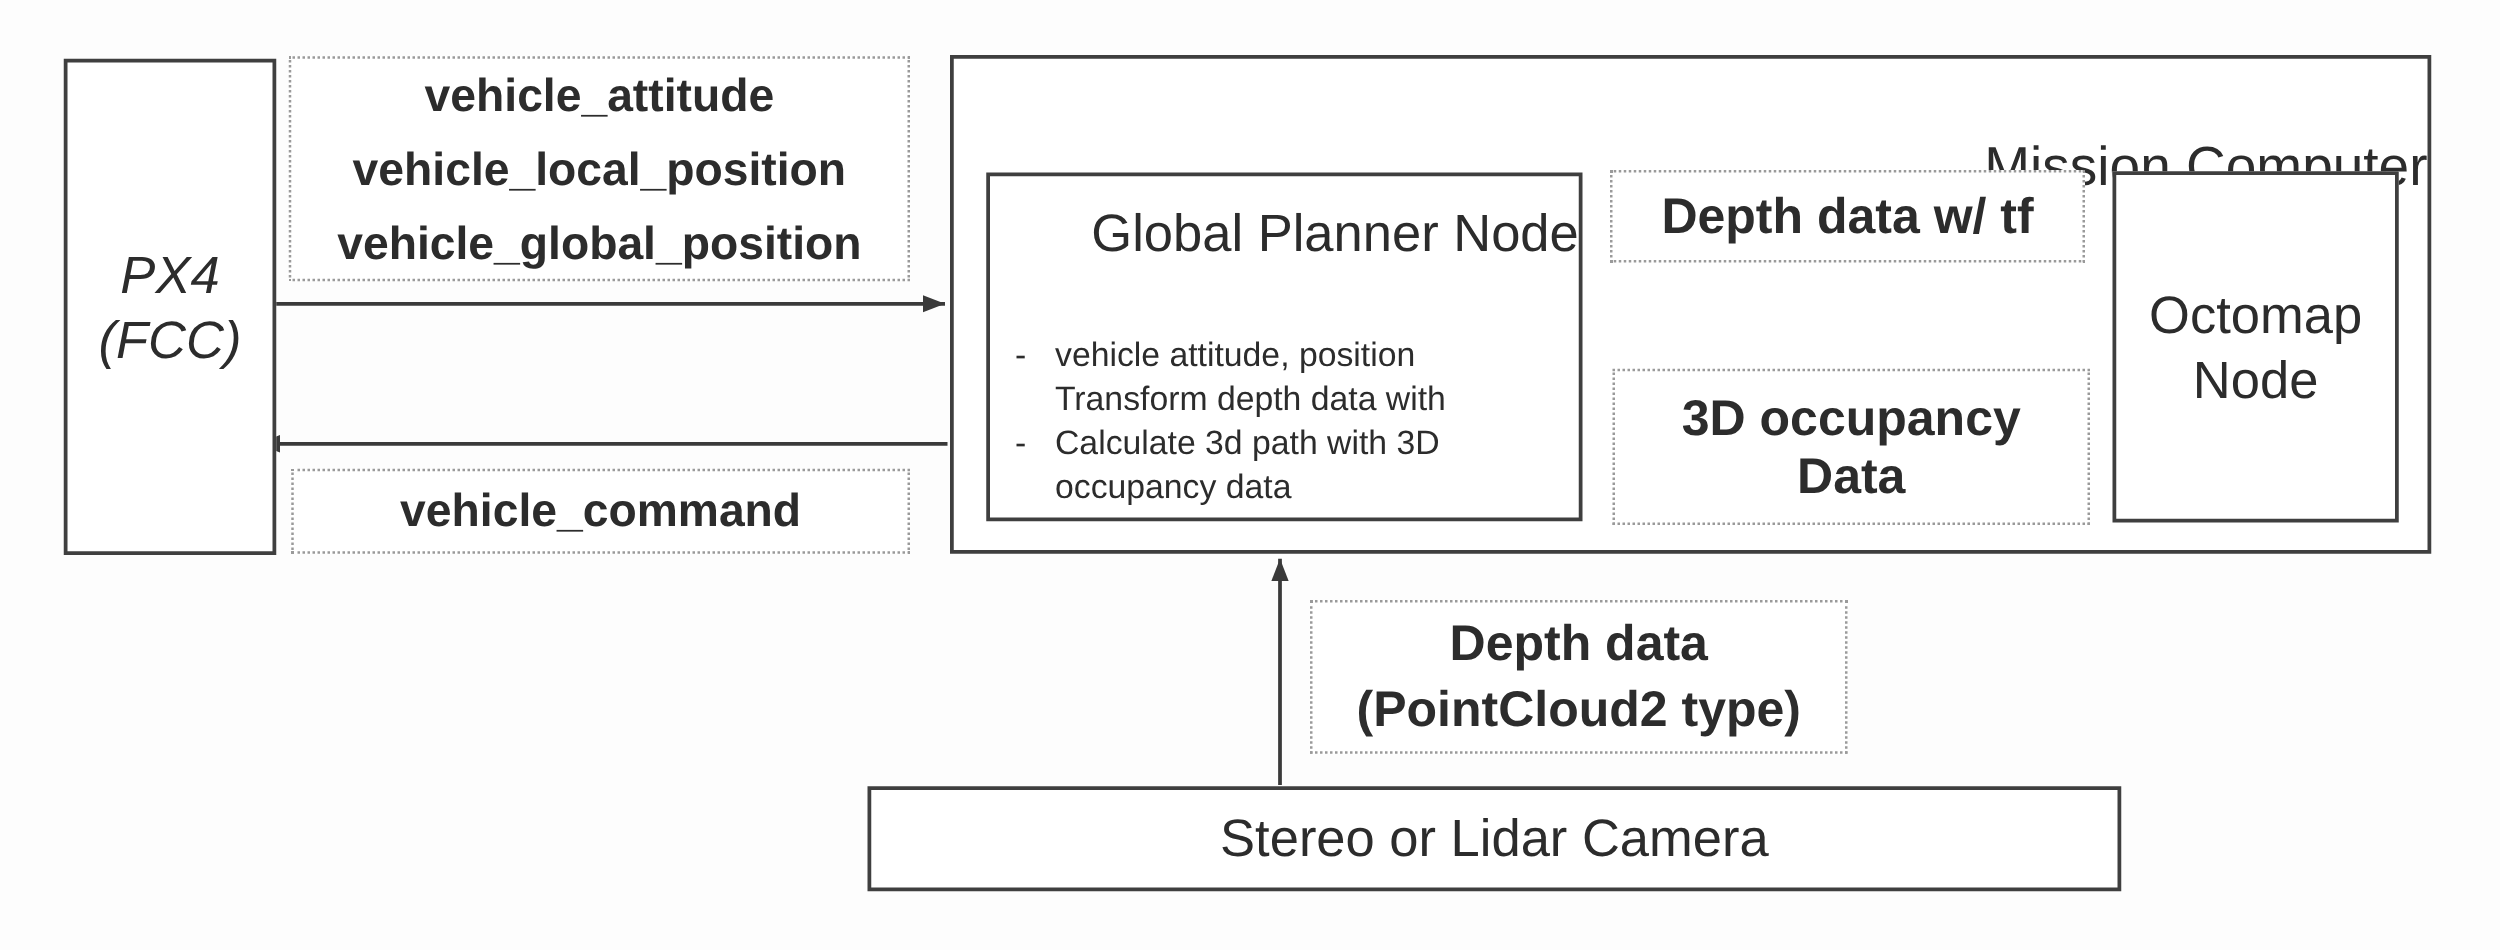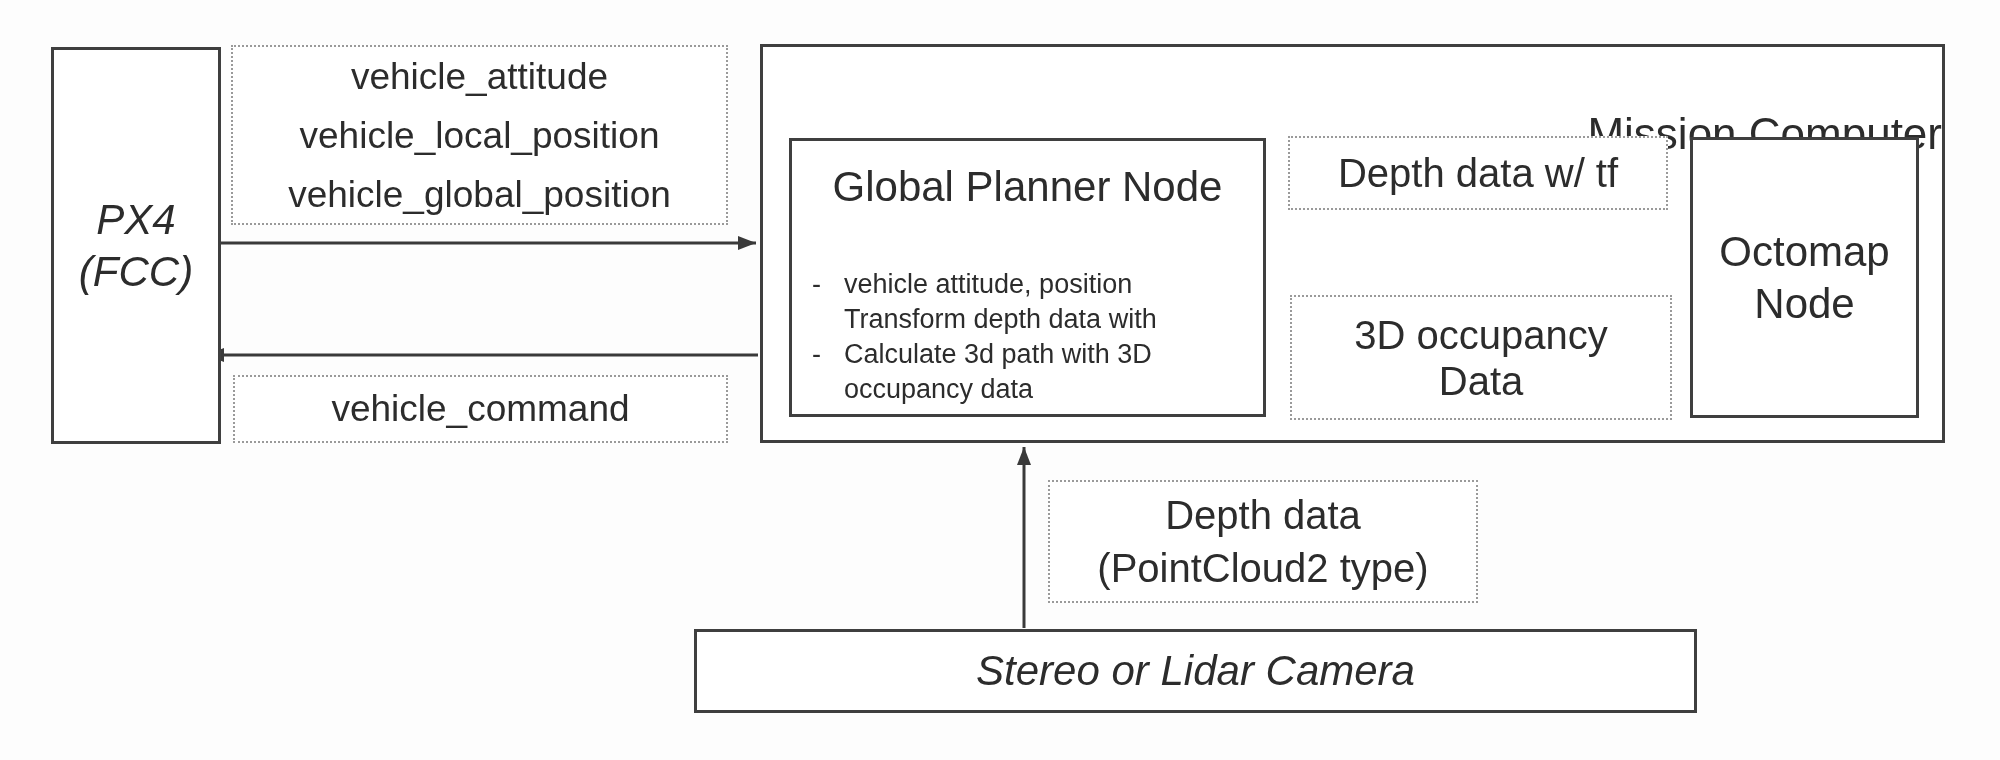--- a/index.html
+++ b/index.html
@@ -24,38 +24,38 @@
   .head{fill:var(--line);}
   .box{
     position:absolute;
     box-sizing:border-box;
     background:var(--box-background);
     display:flex;flex-direction:column;
     align-items:center;justify-content:center;
     text-align:center;
   }
   .solid{border:3px solid var(--border-solid);}
-  .dotted{border:2px dotted var(--border-dotted);}
+  .dotted{border:2px dotted var(--border-dotted);font-weight:bold;}
 
   .px4{left:51px;top:47px;width:170px;height:397px;font-size:42px;line-height:52px;font-style:italic;}
   .topics{left:231px;top:45px;width:497px;height:180px;font-size:37px;line-height:59px;}
   .vcmd{left:233px;top:375px;width:495px;height:68px;font-size:37px;}
   .mission{left:760px;top:44px;width:1185px;height:399px;justify-content:flex-start;}
   .mission-title{position:absolute;left:0;top:62px;width:100%;text-align:right;font-size:44px;}
   .gplanner{left:789px;top:138px;width:477px;height:279px;justify-content:flex-start;}
-  .gp-title{position:absolute;left:0;top:22px;width:100%;text-align:center;font-size:42px;}
+  .gp-title{position:absolute;left:0;top:22px;width:100%;text-align:right;font-size:42px;}
   .gp-bullets{position:absolute;left:20px;top:126px;width:430px;text-align:left;
               font-size:27px;line-height:35px;}
   .bullet{display:flex;}
   .bullet .dash{width:32px;flex:0 0 32px;text-align:left;}
   .depthtf{left:1288px;top:136px;width:380px;height:74px;font-size:40px;}
   .occupancy{left:1290px;top:295px;width:382px;height:125px;font-size:40px;line-height:46px;}
   .octomap{left:1690px;top:137px;width:229px;height:281px;font-size:42px;line-height:52px;}
   .depthpc2{left:1048px;top:480px;width:430px;height:123px;font-size:40px;line-height:53px;}
-  .camera{left:694px;top:629px;width:1003px;height:84px;font-size:42px;font-style:italic;}
+  .camera{left:694px;top:629px;width:1003px;height:84px;font-size:42px;}
 </style>
 </head>
 <body>
 
 <div class="canvas">
 
   <svg class="arrows" width="2000" height="760" viewBox="0 0 2000 760">
     <defs>
       <marker id="ah" markerUnits="userSpaceOnUse" markerWidth="20" markerHeight="16" refX="18" refY="7" orient="auto">
         <path class="head" d="M0,0 L18,7 L0,14 Z"></path>

